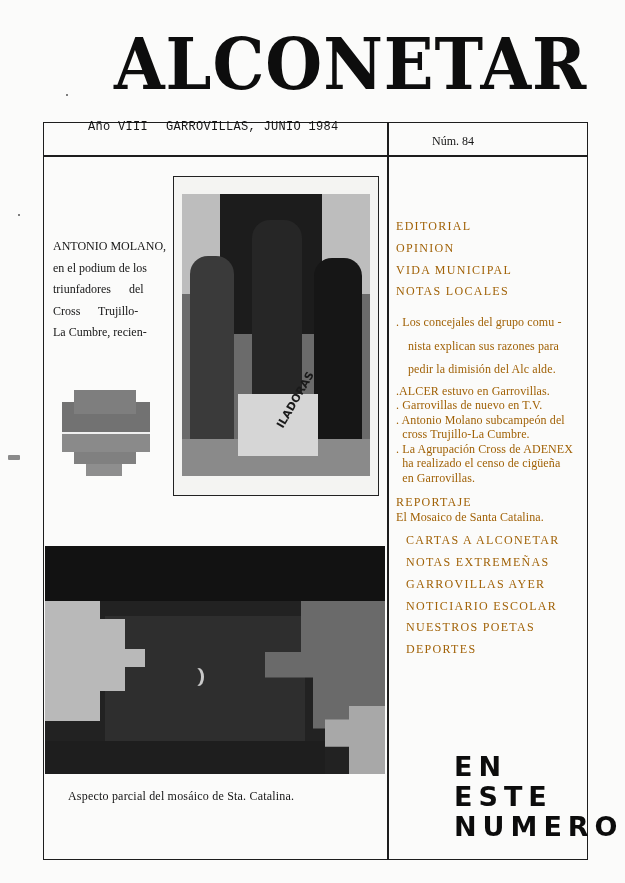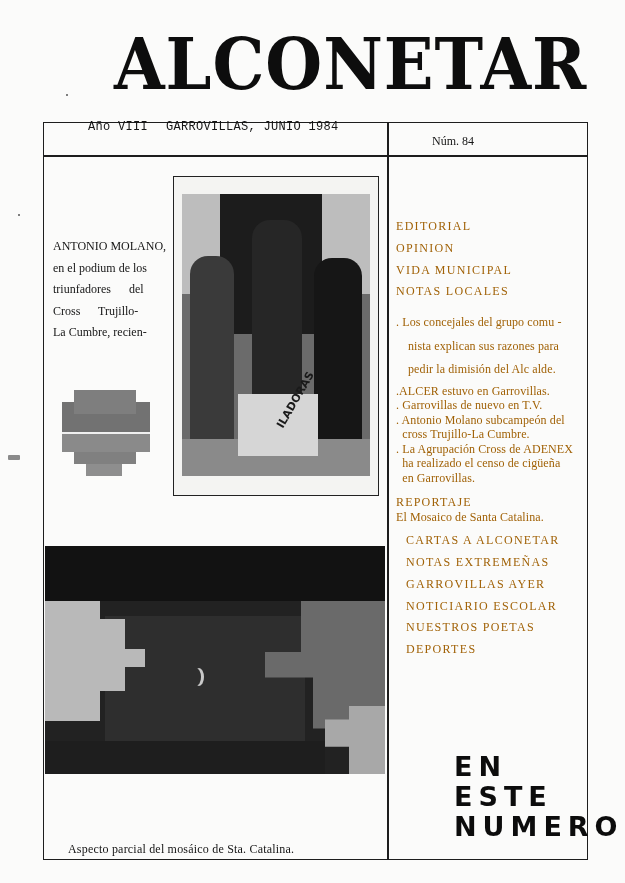--- a/index.html
+++ b/index.html
@@ -94,21 +94,21 @@
   .mosaic-big .light-r {
     position:absolute; right:0; top:160px; width:60px; height:68px; background:#a8a8a8;
     clip-path: polygon(40% 0, 100% 0, 100% 100%, 40% 100%, 40% 60%, 0 60%, 0 20%, 40% 20%);
   }
   .mosaic-big .bottom { position:absolute; left:0; top:195px; width:280px; height:33px; background:#1e1e1e; }
   .mosaic-big .moon {
     position:absolute; left:146px; top:122px; width:10px; height:18px; border-radius:50%;
     box-shadow: 3px 0 0 0 #c9c9c9;
   }
   .caption-bottom {
-    position: absolute; left: 68px; top: 842px;
+    position: absolute; left: 68px; top: 789px;
     font-family: "Liberation Serif", serif; font-size: 12px; letter-spacing: 0.2px;
   }
   .toc {
     position: absolute; left: 396px; top: 216px; width: 190px;
     font-family: "Liberation Serif", serif; font-size: 12px; color: #a16207;
   }
   .toc .sec { letter-spacing: 1.3px; line-height: 21.8px; white-space: nowrap; }
   .toc .sub { line-height: 23.5px; white-space: nowrap; letter-spacing: 0.1px; }
   .toc .sub2 { line-height: 14.5px; white-space: nowrap; letter-spacing: 0.1px; }
   .toc .indent { padding-left: 12px; }

